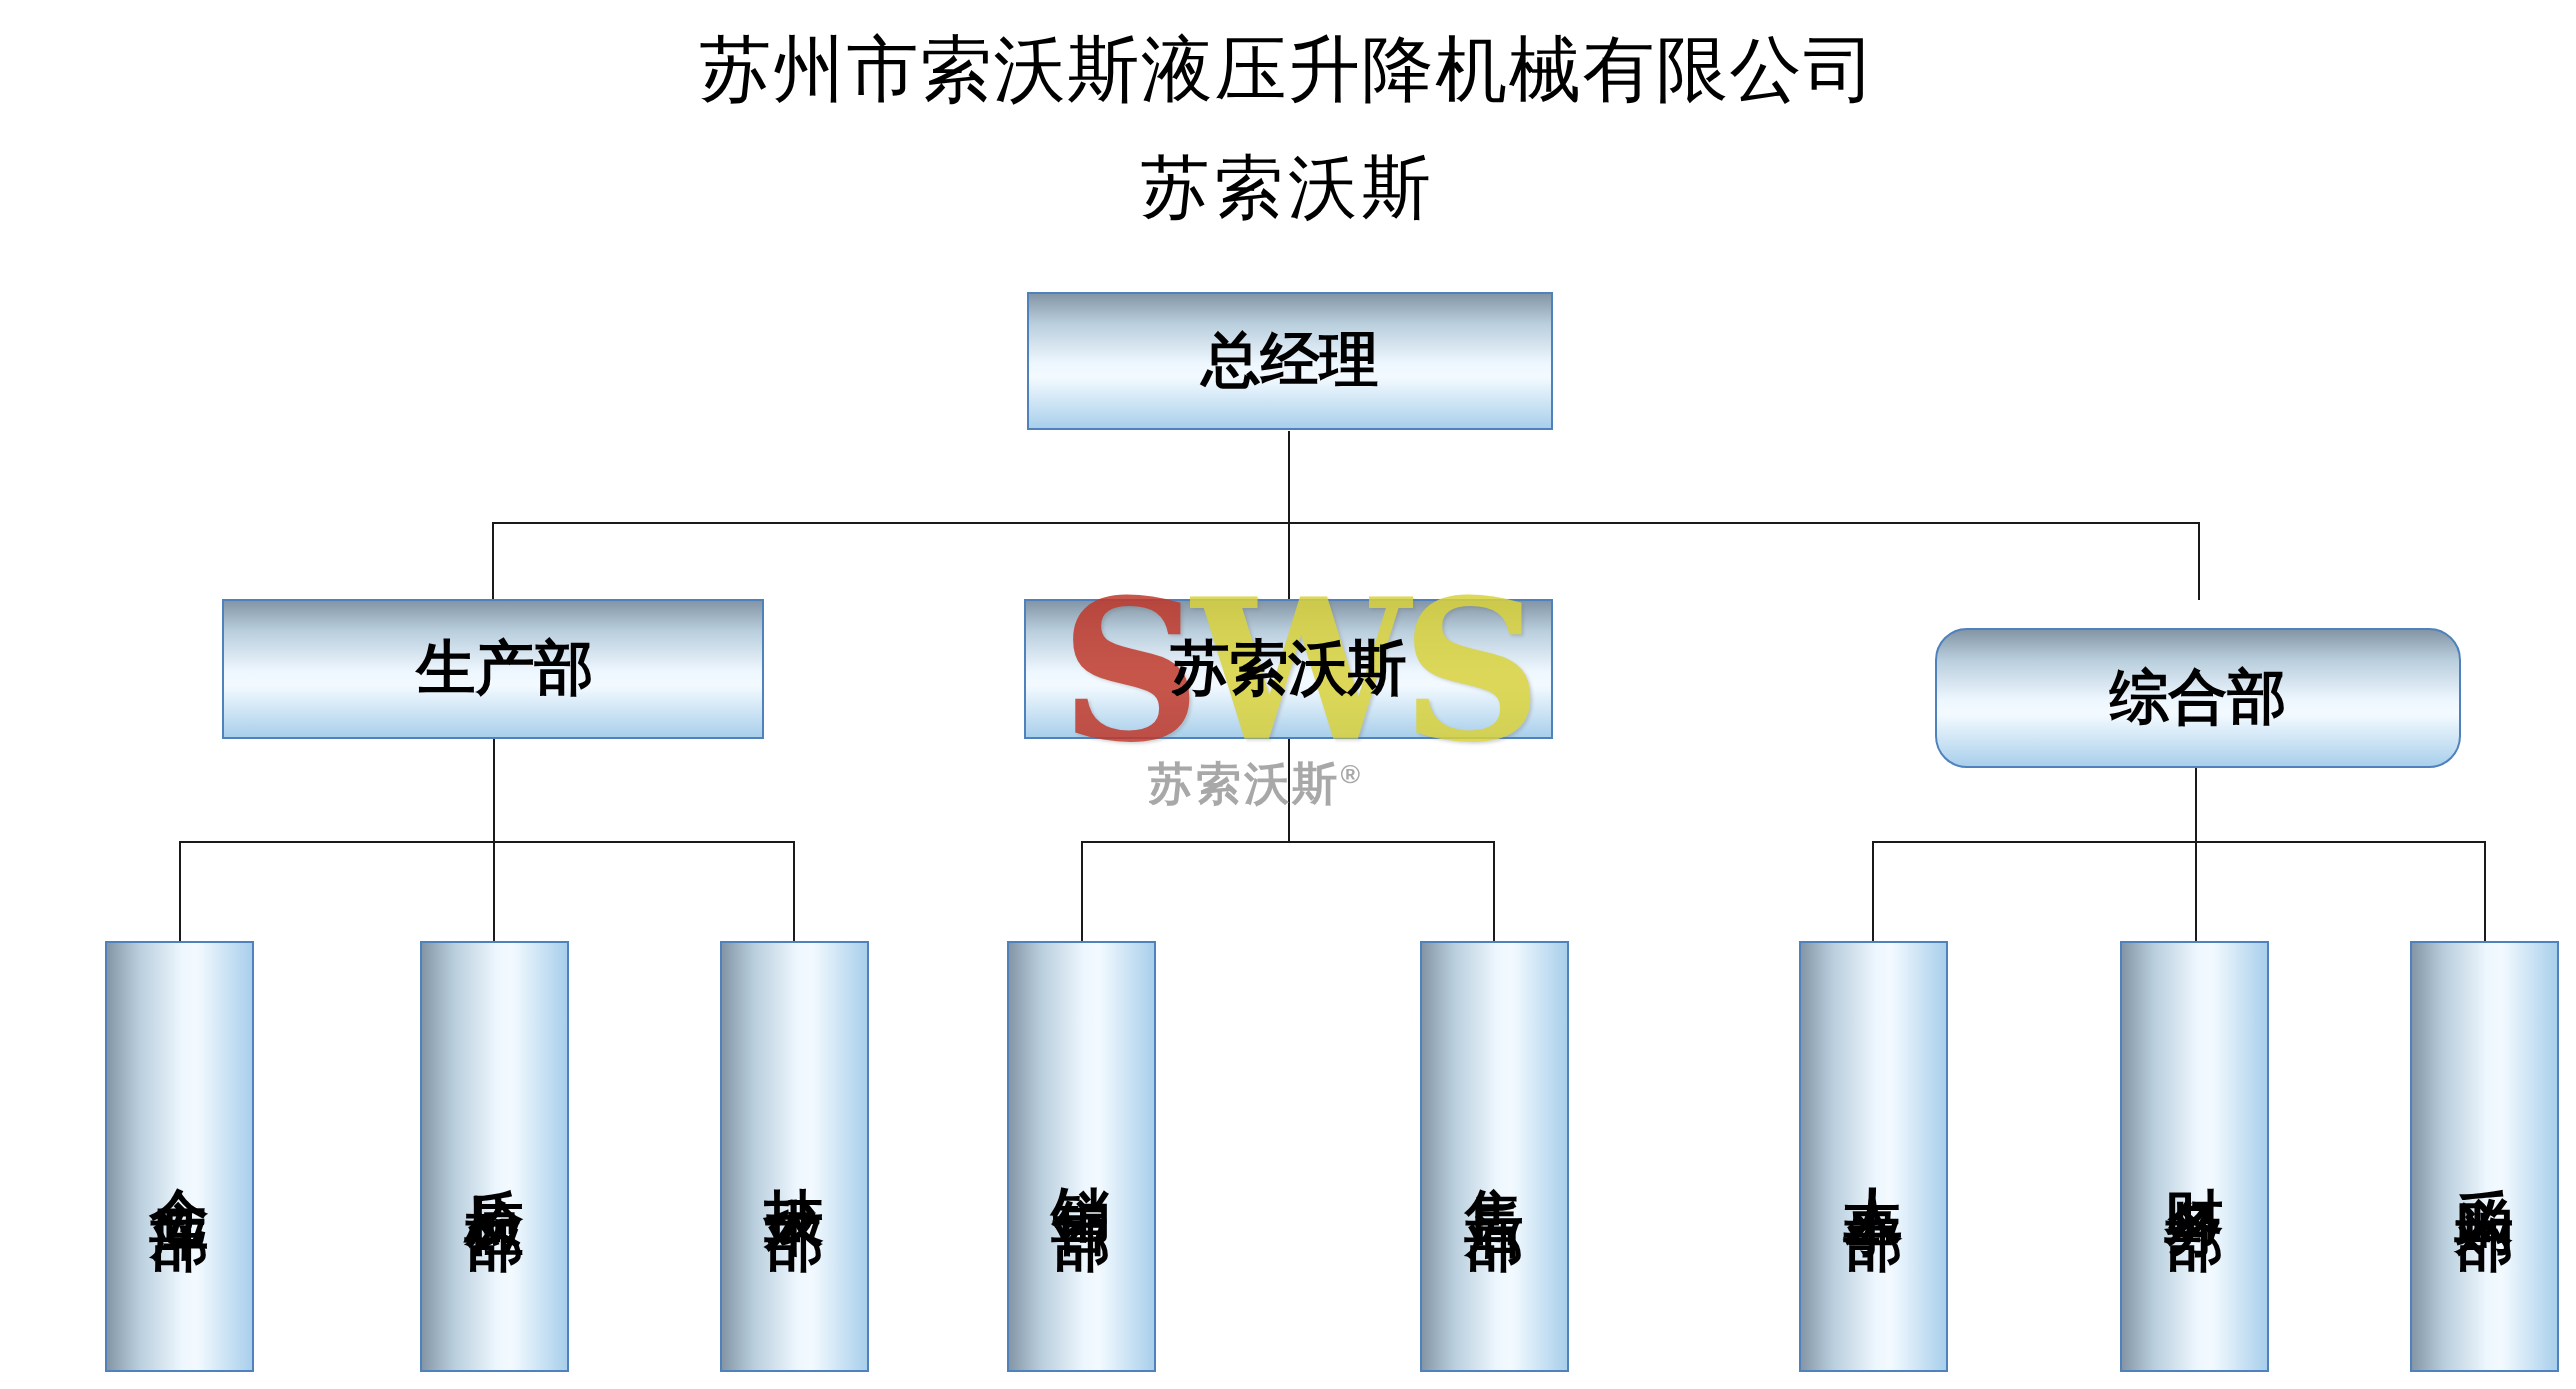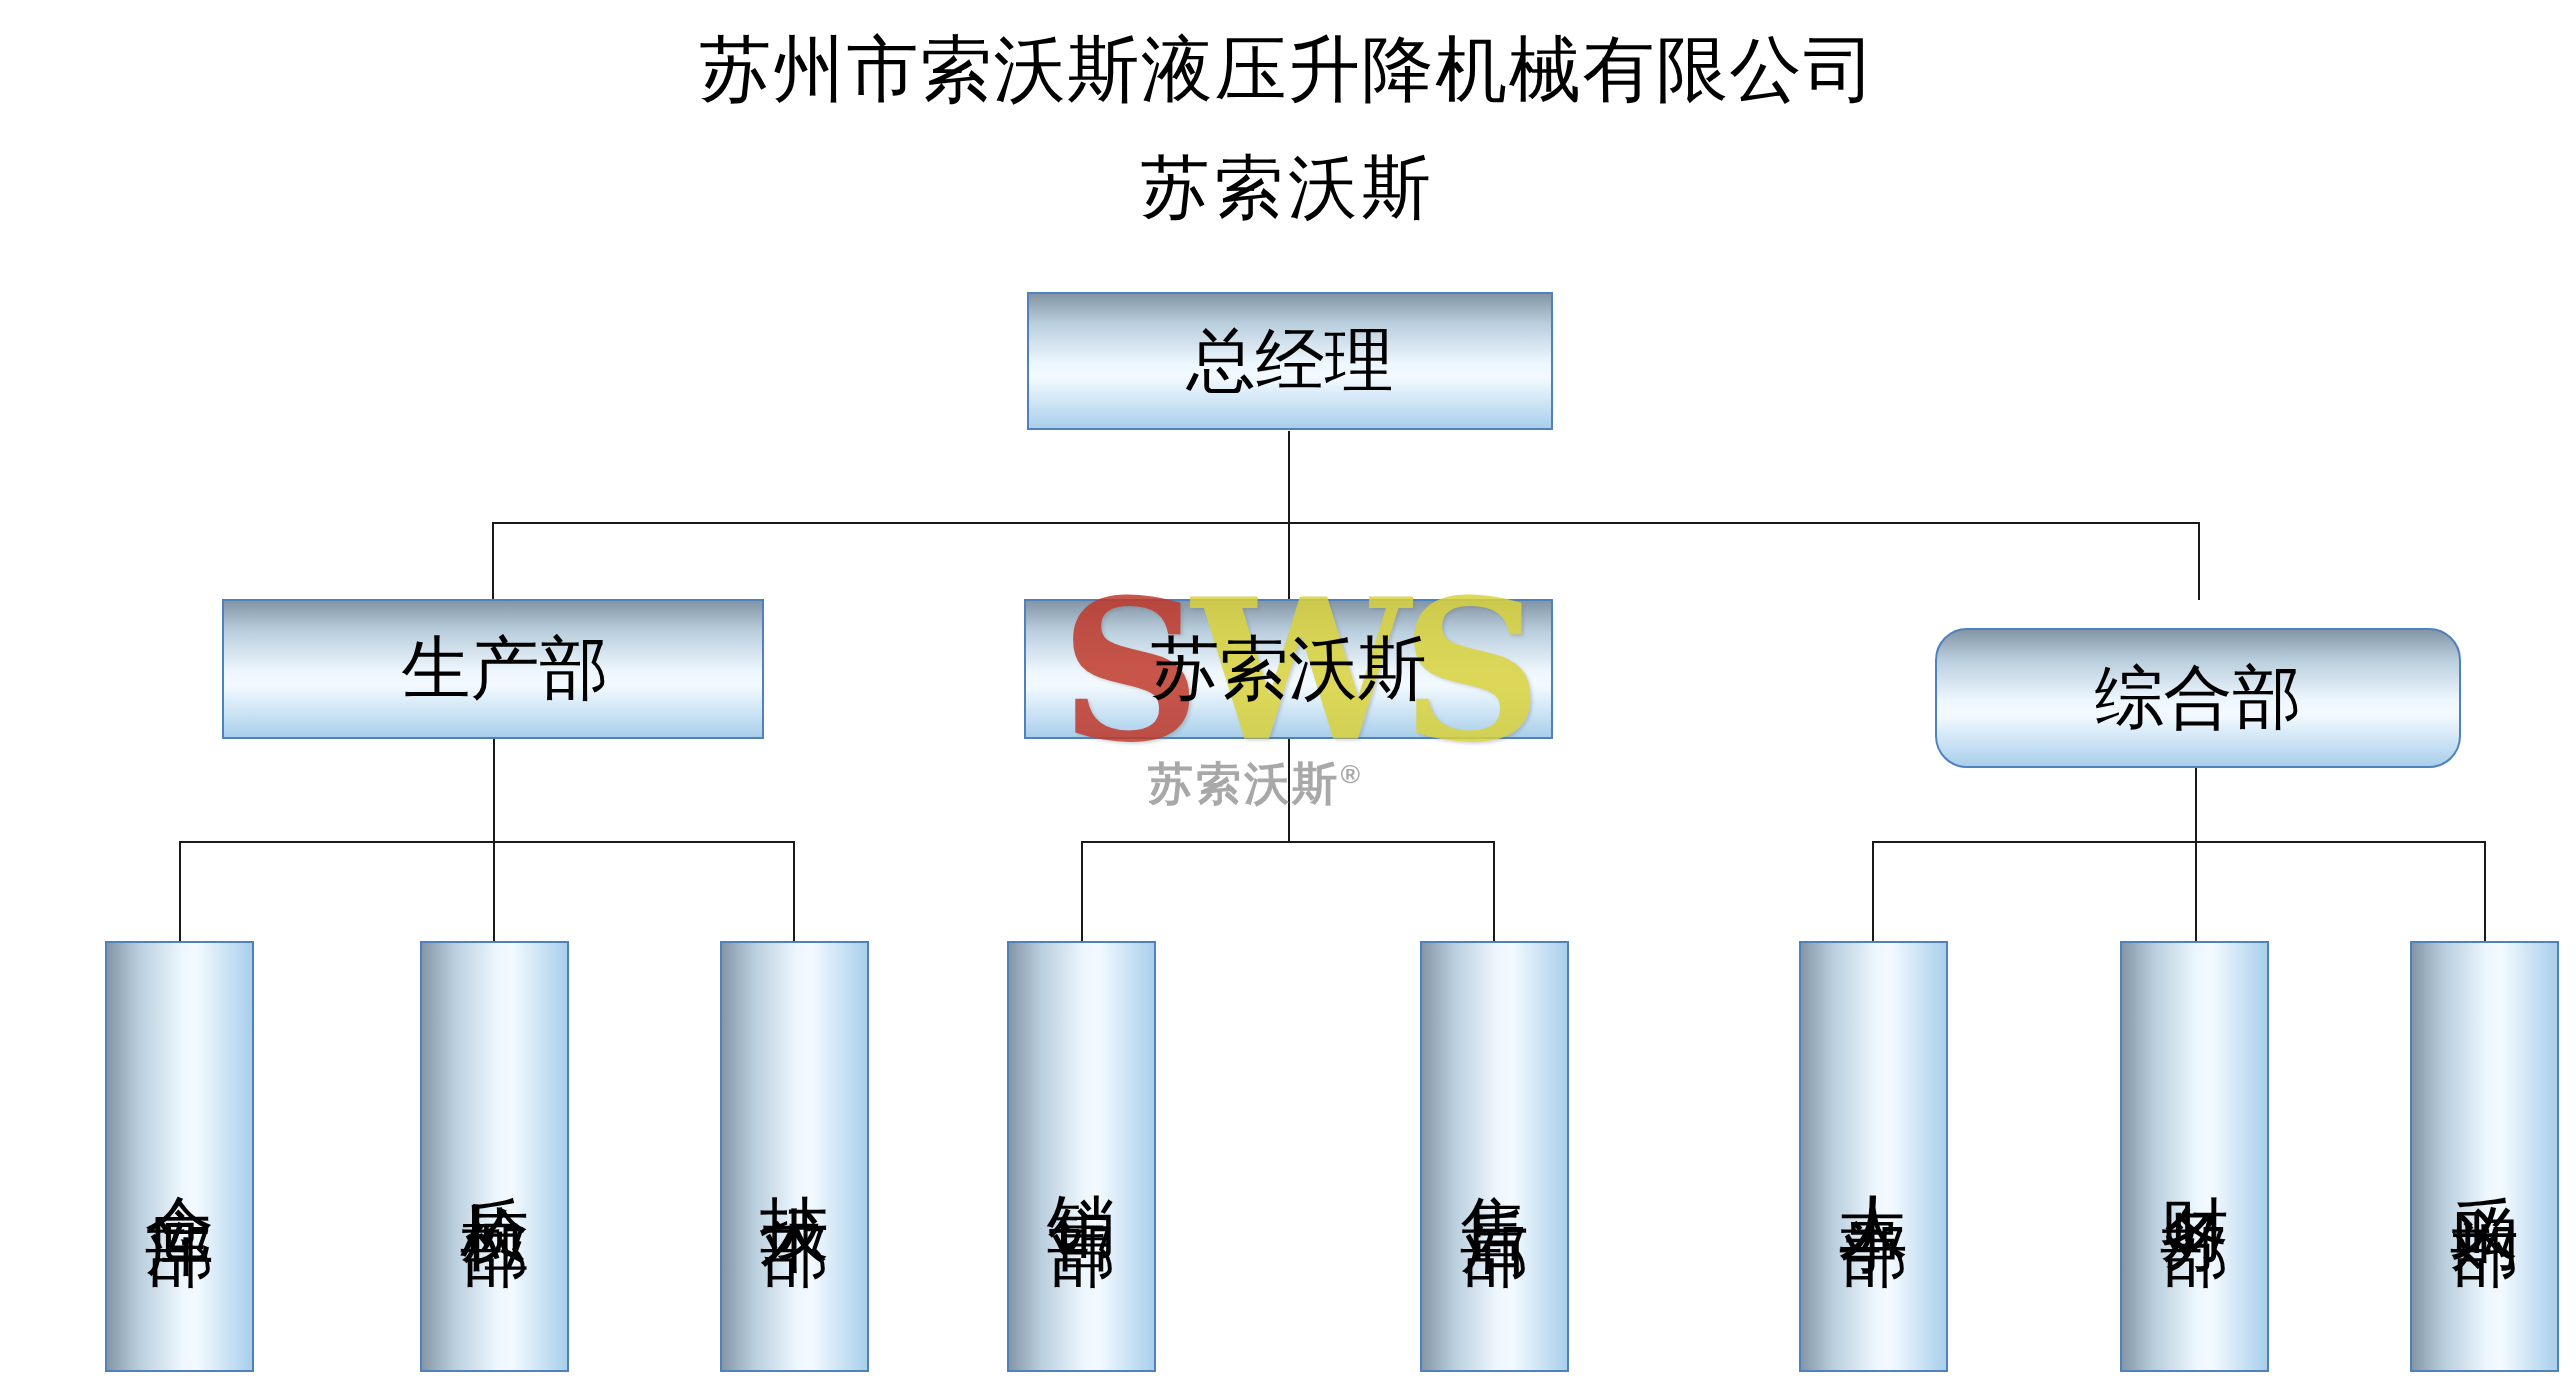--- a/index.html
+++ b/index.html
@@ -57,22 +57,22 @@
   }
   .hbox {
     background: linear-gradient(180deg, #8496a6 0%, #b9cedd 22%, #eef7fe 52%, #f3faff 62%, #a9cfeb 100%);
   }
   .vbox {
     background: linear-gradient(90deg, #8496a6 0%, #b9cedd 22%, #eef7fe 52%, #f3faff 62%, #a9cfeb 100%);
   }
   .box-label {
     position: relative;
     z-index: 2;
-    font-size: 69px;
-    font-weight: normal;
+    font-size: 59px;
+    font-weight: bold;
     color: #000000;
     white-space: nowrap;
   }
   .vbox .box-label {
     writing-mode: vertical-rl;
     text-orientation: upright;
     letter-spacing: 11px;
   }
 
   

